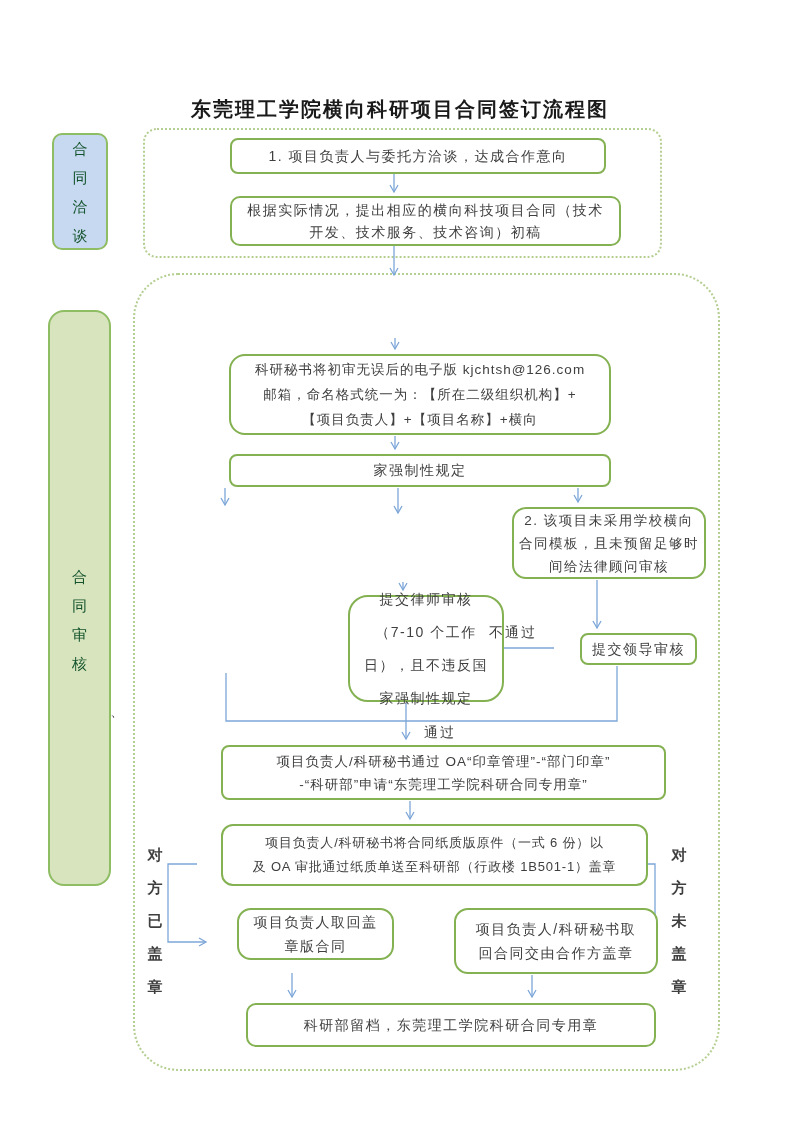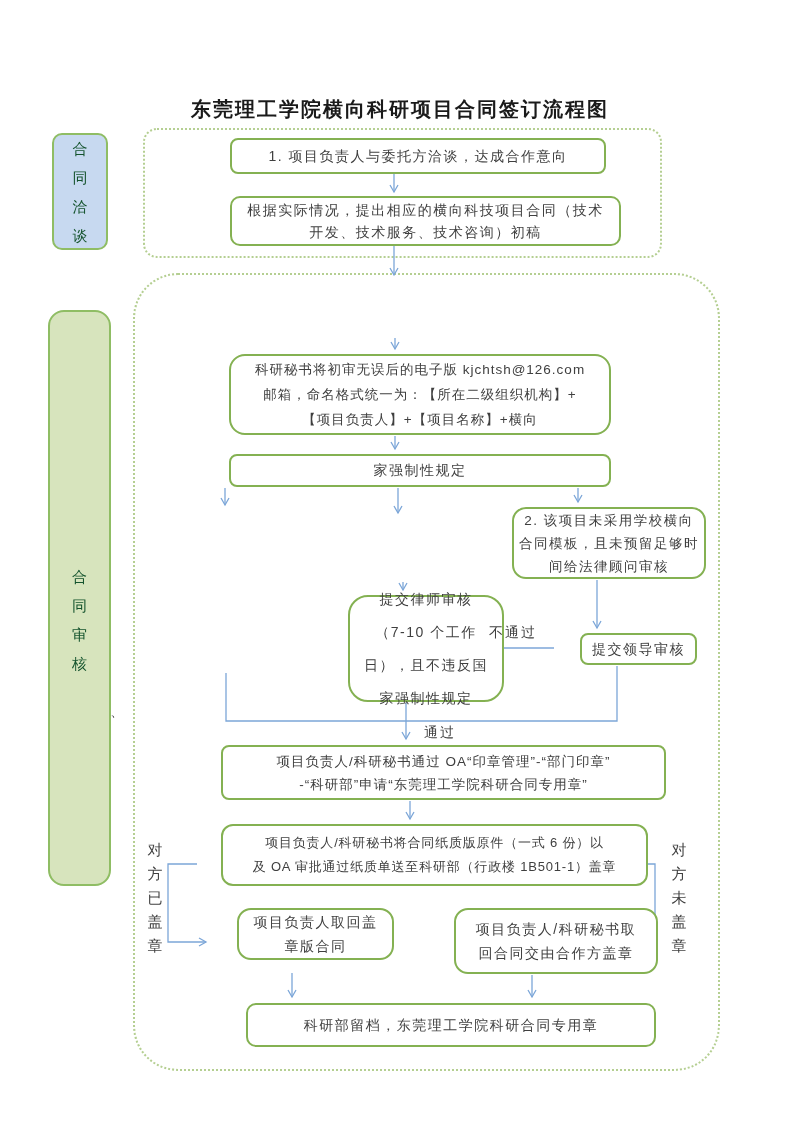--- a/index.html
+++ b/index.html
@@ -27,21 +27,21 @@
   }
   .vtext{
     width:16px;word-break:break-all;text-align:center;font-size:15px;color:#14532d;
     letter-spacing:0;white-space:normal;
   }
   .edge-label{
     position:absolute;font-size:14px;color:#3f3f3f;letter-spacing:2px;z-index:4;white-space:nowrap;
   }
   .vlabel{
     position:absolute;width:16px;word-break:break-all;text-align:center;
-    font-size:15px;color:#3f3f3f;line-height:24px;z-index:4;
+    font-size:15px;color:#3f3f3f;line-height:33px;z-index:4;font-weight:bold;
   }
   svg.wires{position:absolute;left:0;top:0;z-index:2;pointer-events:none;}
 </style>
 </head>
 <body>
 
 <div id="page">
 
   <div class="title">东莞理工学院横向科研项目合同签订流程图</div>
 

